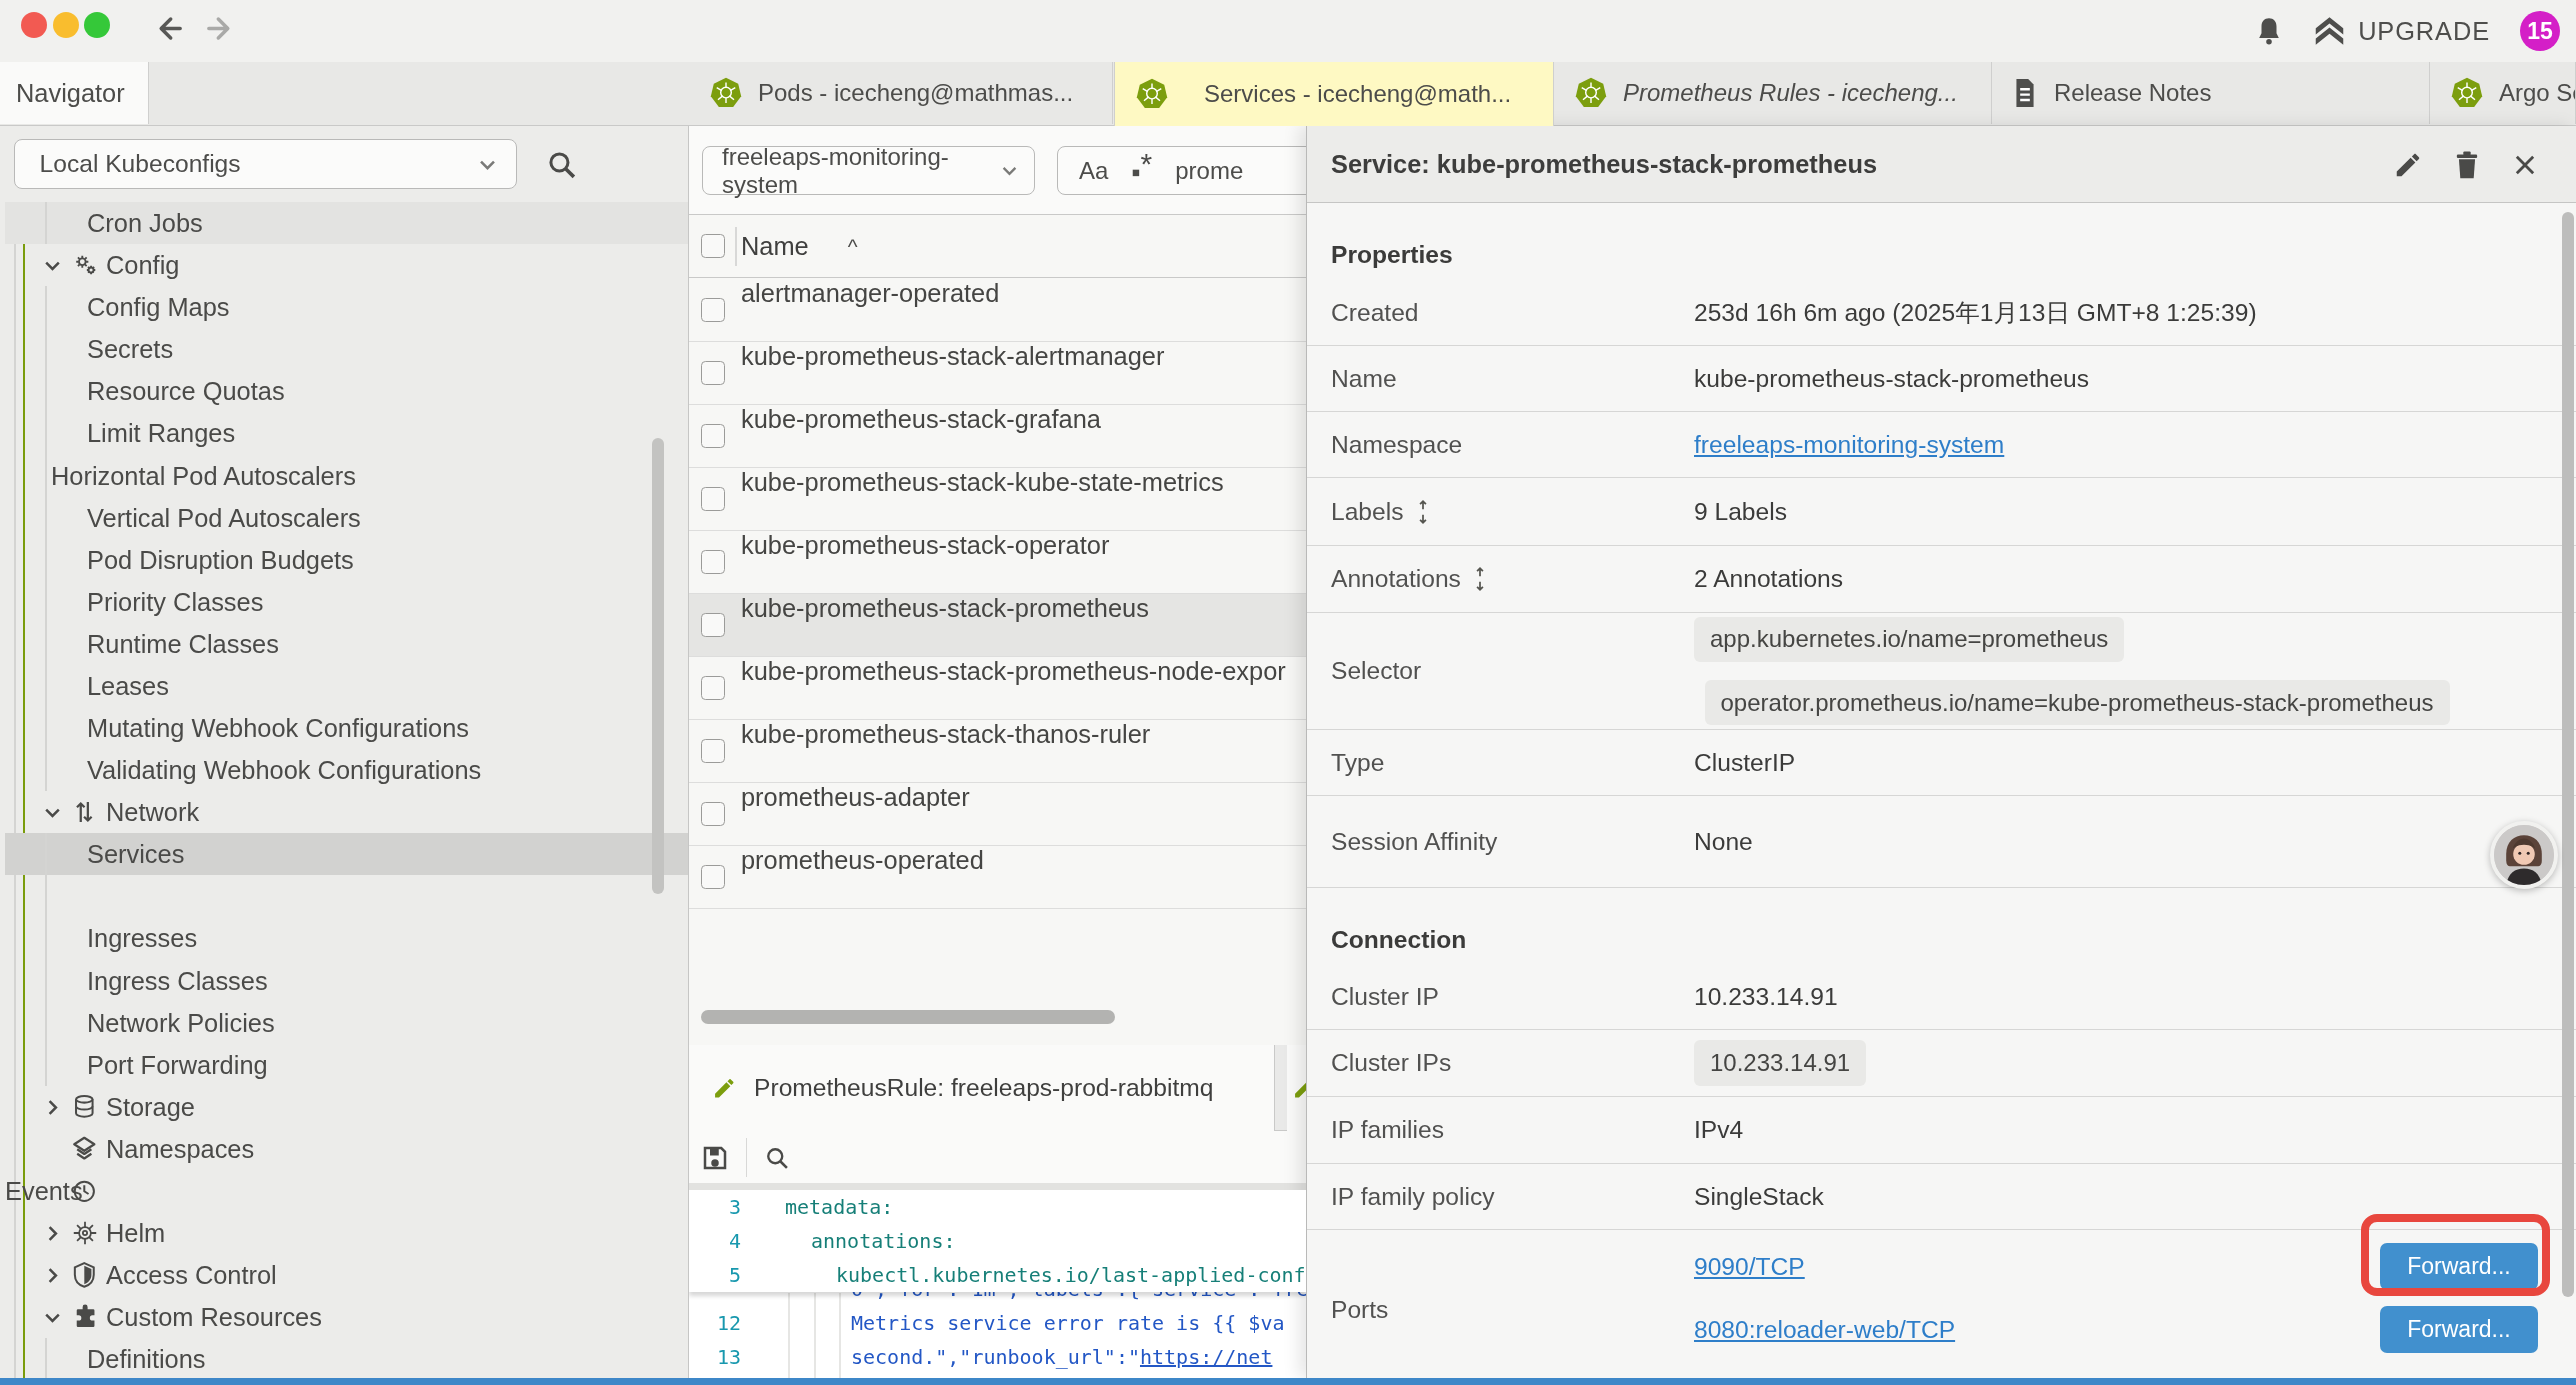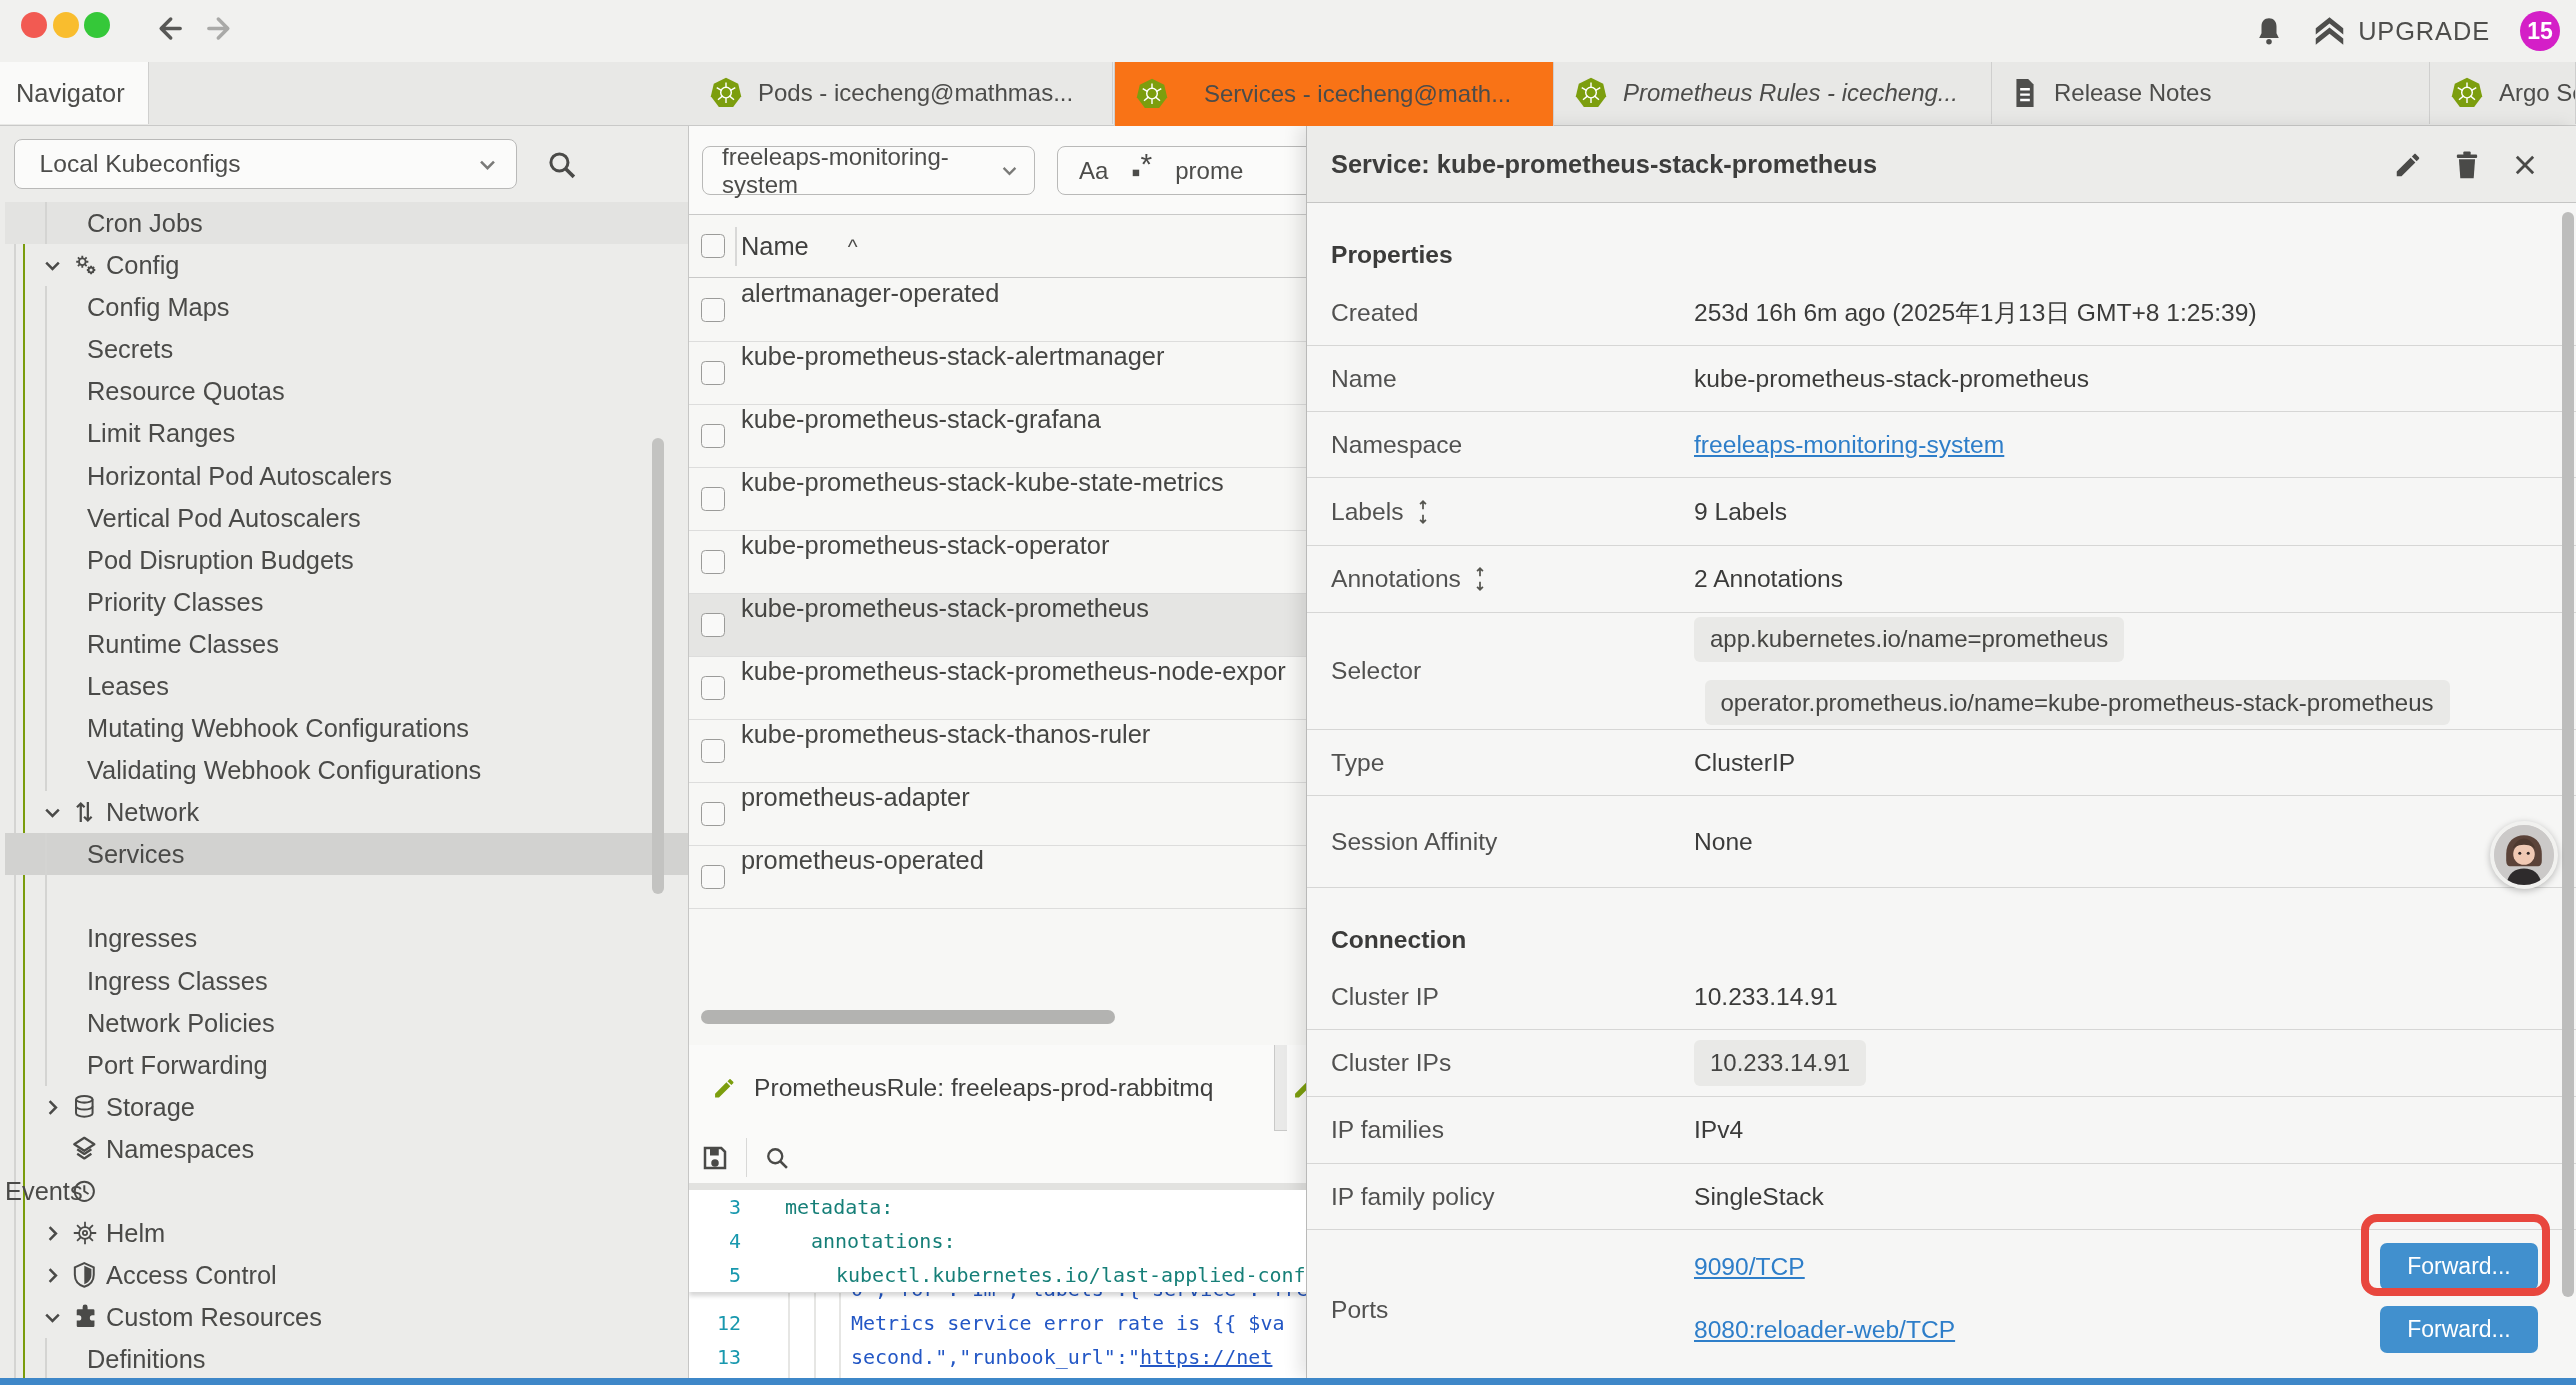--- a/index.html
+++ b/index.html
@@ -15,21 +15,21 @@
   .titlebar-right{position:absolute;right:16px;top:0;height:62px;display:flex;align-items:center;gap:30px;}
   .upgrade{display:flex;align-items:center;gap:12.3px;font-size:25.4px;color:#4e4e4c;letter-spacing:0.9px;}
   .badge{width:40px;height:40px;border-radius:50%;background:#d41fc7;color:#fff;font-size:23px;font-weight:bold;
          display:flex;align-items:center;justify-content:center;}
   
   .tabstrip{position:absolute;left:0;top:62px;width:2576px;height:64px;background:#e8e8e6;border-bottom:1.8px solid #c9c9c8;box-sizing:border-box;}
   .nav-tab{position:absolute;left:0;top:0;width:149px;height:62px;background:#fafaf9;border-right:1.8px solid #cfcfce;
            display:flex;align-items:center;padding-left:16px;box-sizing:border-box;font-size:25.4px;color:#4c4c4a;}
   .tab{position:absolute;top:0;height:62px;display:flex;align-items:center;gap:16px;padding-left:21px;box-sizing:border-box;
        border-right:1.8px solid #cfcfce;font-size:24px;color:#4c4c4a;overflow:hidden;white-space:nowrap;}
-  .tab.active{background:#f97316;height:64px;z-index:2;border-left:1.8px solid #cfcfce;gap:36px;}
+  .tab.active{background:#fef9c3;height:64px;z-index:2;border-left:1.8px solid #cfcfce;gap:36px;}
   .tab.italic .tab-label{font-style:italic;}
   .tab .close{margin-left:19px;font-size:24.6px;color:#4c4c4a;}
   
   .body{position:absolute;left:0;top:126px;width:2576px;height:1252px;}
   .sidebar{position:absolute;left:0;top:0;width:689px;height:1252px;background:#ececea;border-right:1.8px solid #c6c6c5;box-sizing:border-box;overflow:hidden;}
   .main{position:absolute;left:689px;top:0;width:617px;height:1252px;background:#f7f7f5;overflow:hidden;}
   .drawer{position:absolute;left:1306px;top:0;width:1270px;height:1252px;background:#f6f6f5;border-left:1.8px solid #b9b9b8;
           box-shadow:-7px 0 16px rgba(0,0,0,.10);box-sizing:border-box;}
   .bottombar{position:absolute;left:0;top:1378px;width:2576px;height:7px;background:#3e87c8;}
   
@@ -266,21 +266,21 @@
           <div class="tree-row" style="top: 126px;">
             <span style="margin-left: 82px;">Secrets</span>
           </div>
           <div class="tree-row" style="top: 168px;">
             <span style="margin-left: 82px;">Resource Quotas</span>
           </div>
           <div class="tree-row" style="top: 210px;">
             <span style="margin-left: 82px;">Limit Ranges</span>
           </div>
           <div class="tree-row" style="top: 253px;">
-            <span style="margin-left: 82px;">Horizontal Pod Autoscalers</span>
+            <span style="margin-left: 46px;">Horizontal Pod Autoscalers</span>
           </div>
           <div class="tree-row" style="top: 295px;">
             <span style="margin-left: 82px;">Vertical Pod Autoscalers</span>
           </div>
           <div class="tree-row" style="top: 337px;">
             <span style="margin-left: 82px;">Pod Disruption Budgets</span>
           </div>
           <div class="tree-row" style="top: 379px;">
             <span style="margin-left: 82px;">Priority Classes</span>
           </div>

